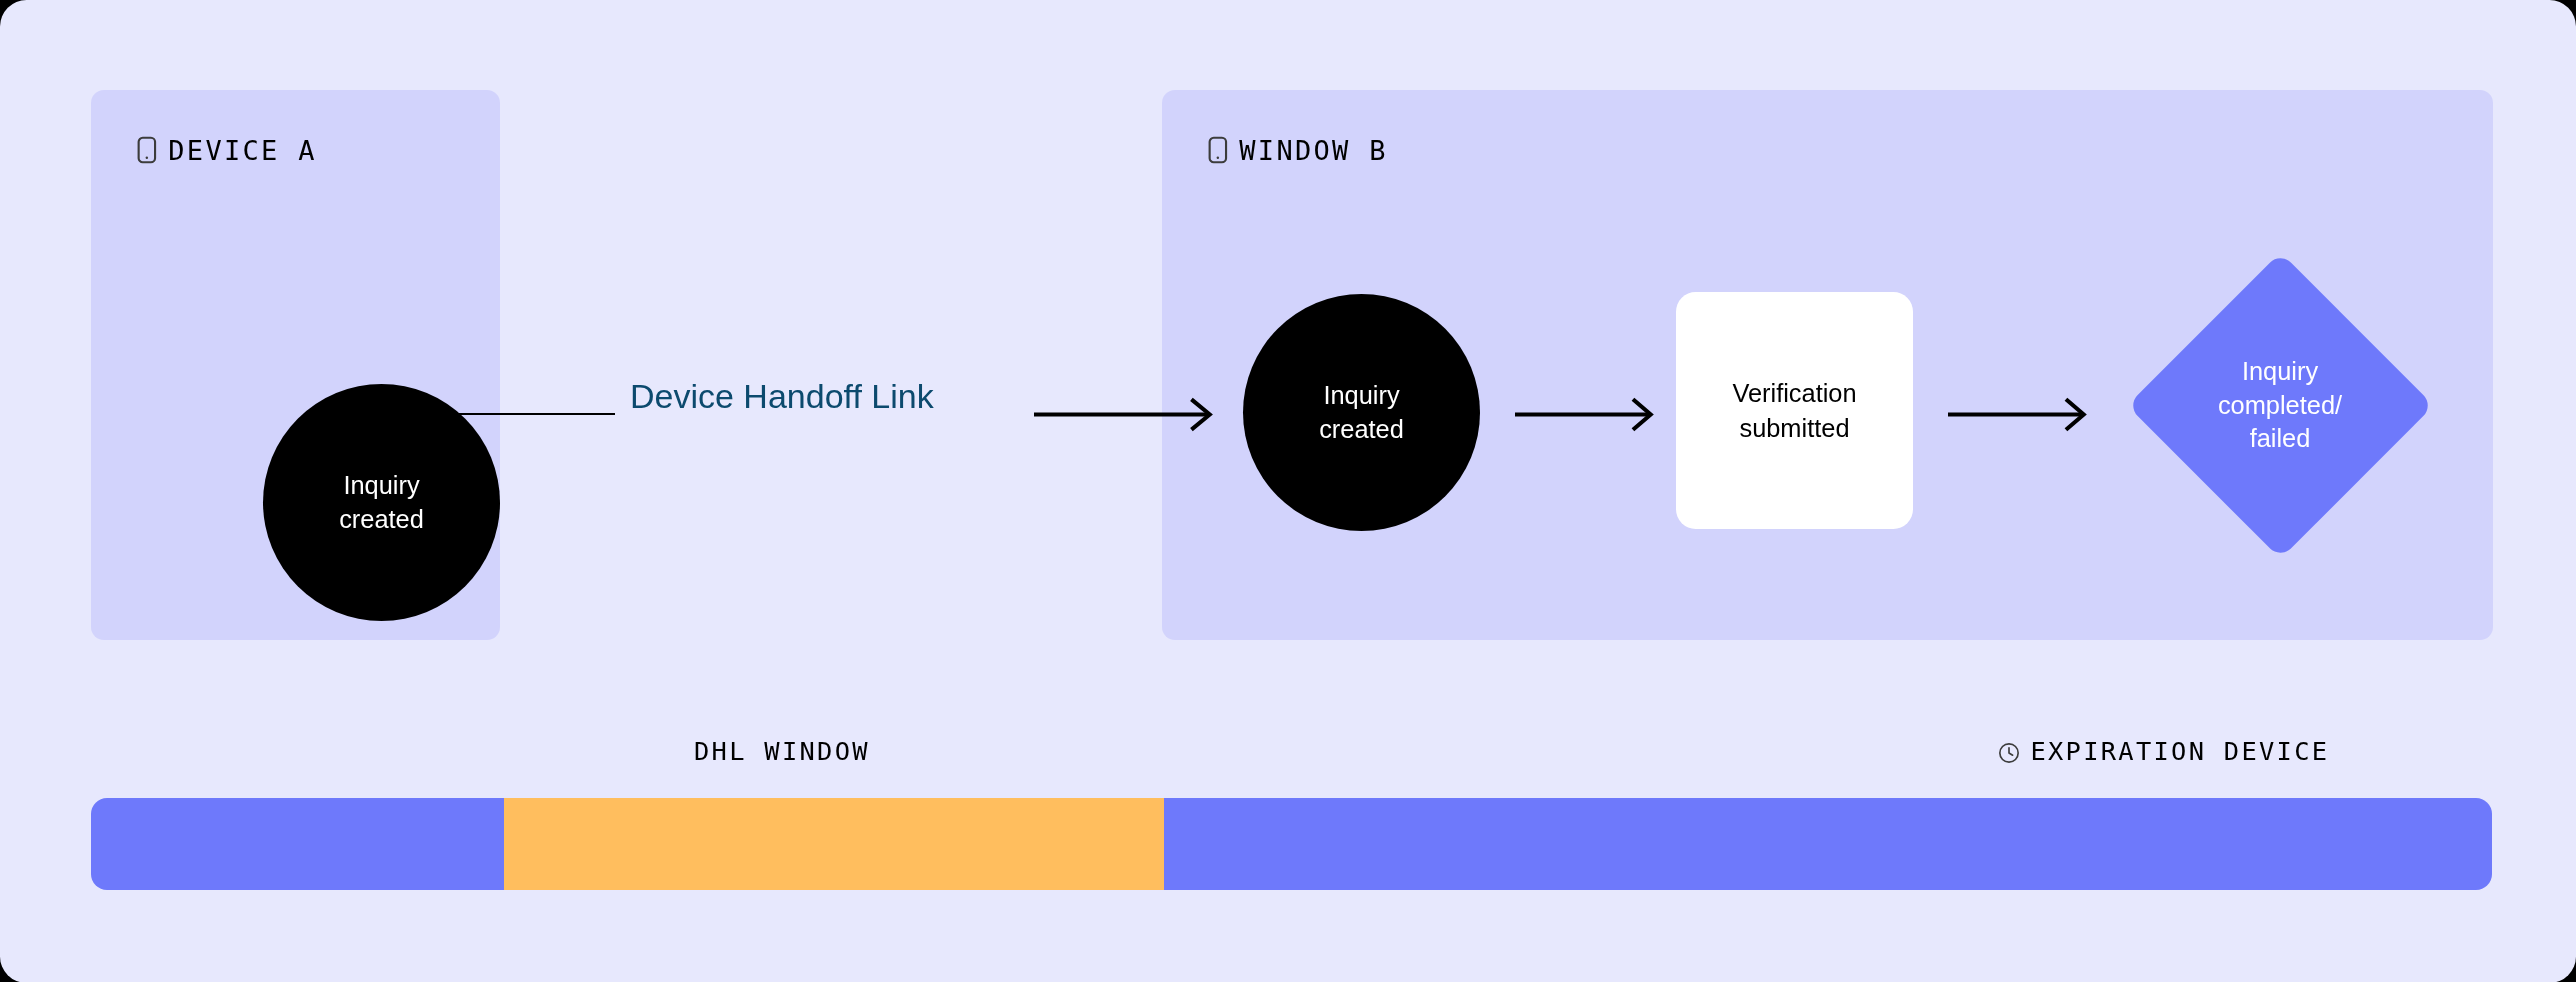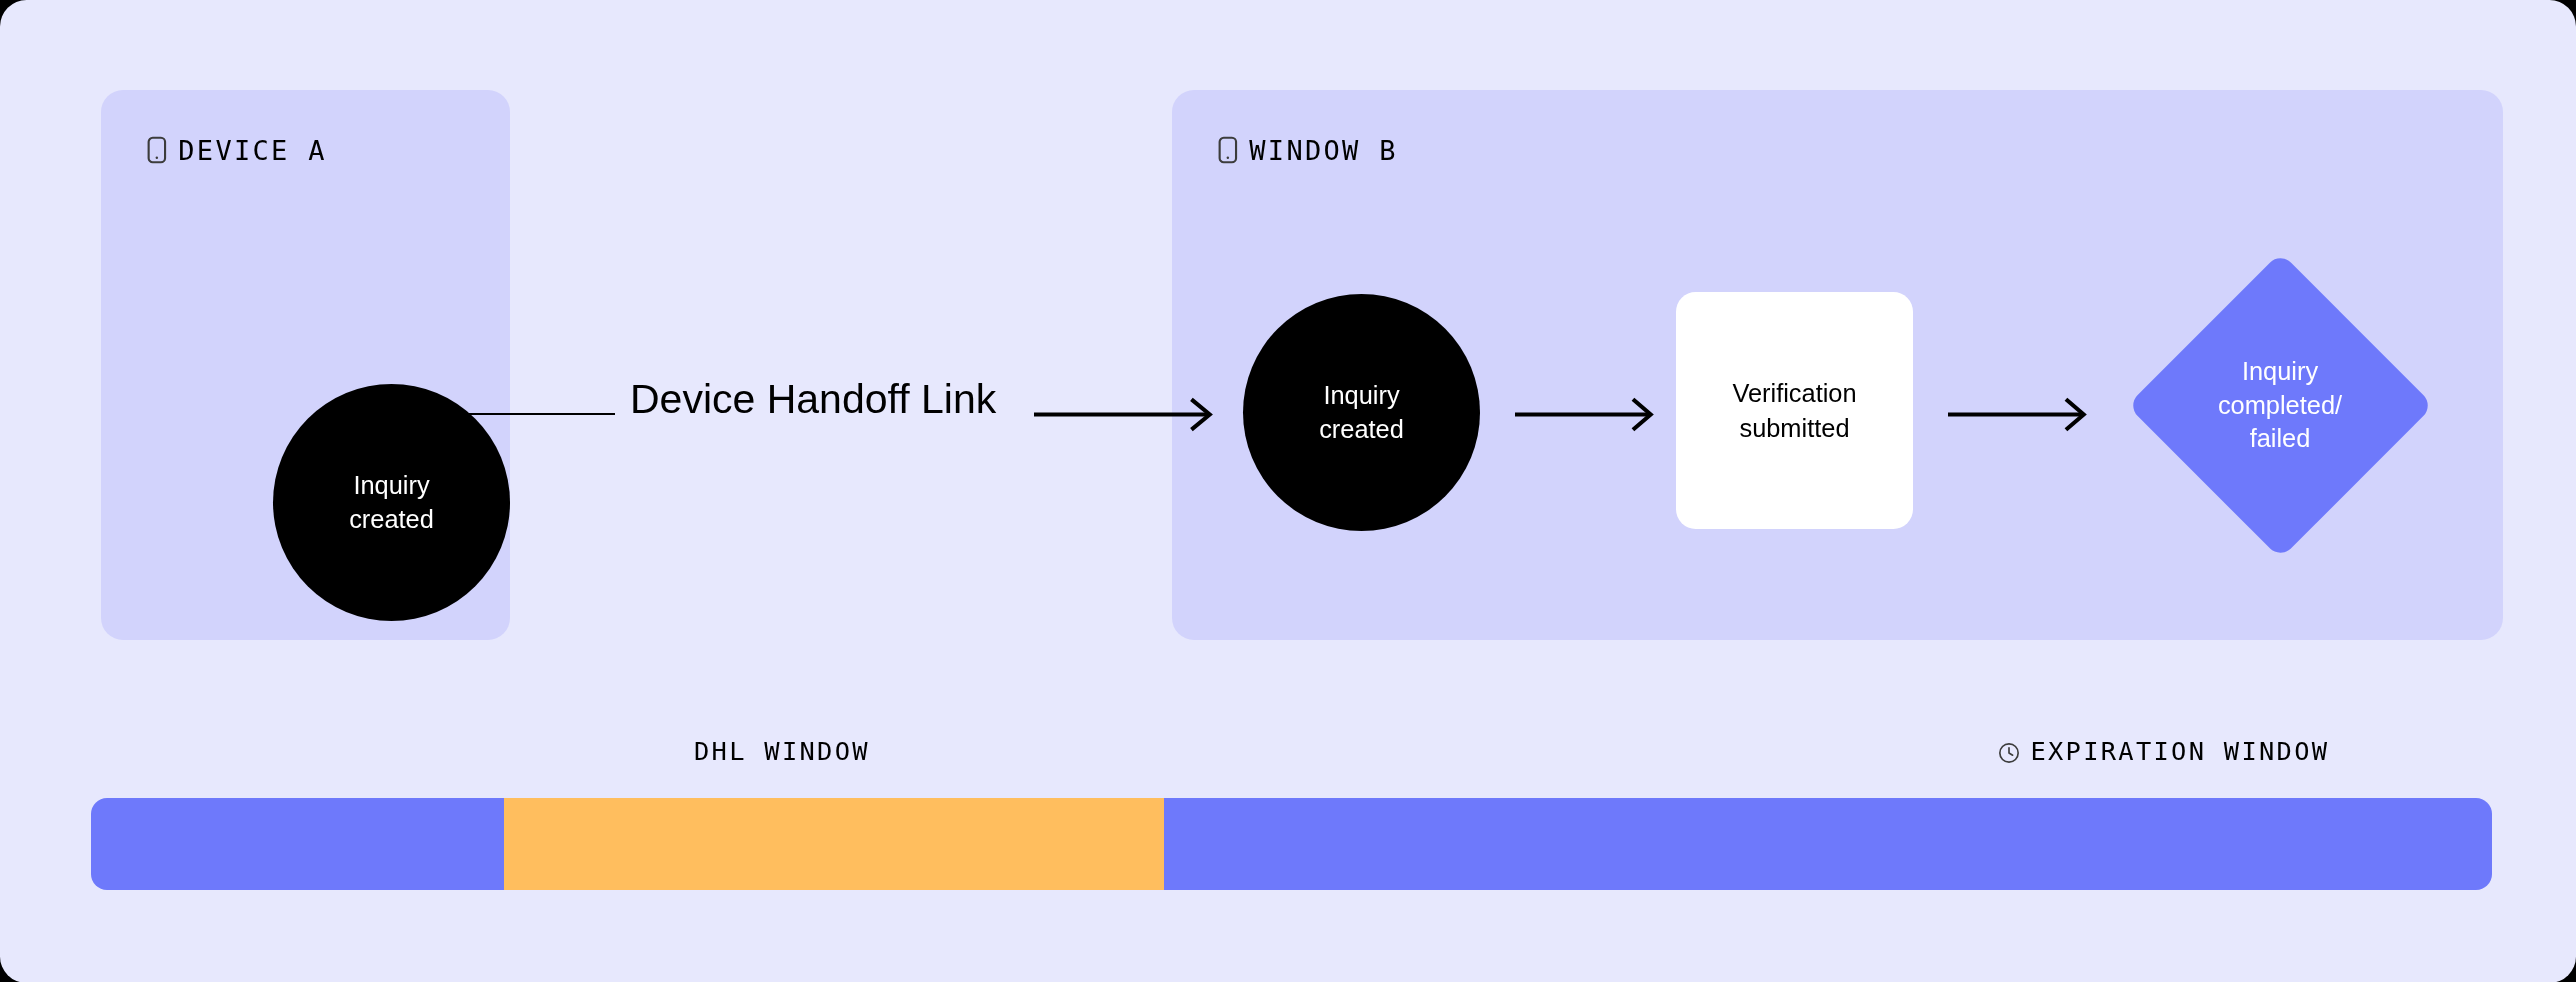--- a/index.html
+++ b/index.html
@@ -21,22 +21,21 @@
     background: #E7E8FD;
     border-radius: 26.6px;
     overflow: hidden;
     box-sizing: border-box;
   }
 
   
   .device-panel {
     position: absolute;
     background: #D2D3FC;
-    border-radius: 22px;
-    margin-left: 10px;
+    border-radius: 13px;
   }
   #device-a-panel { left: 91px;  top: 90px; width: 409px;  height: 550px; }
   #device-b-panel { left: 1162px; top: 90px; width: 1331px; height: 550px; }
 
   .panel-header {
     position: absolute;
     left: 46px;
     top: 46px;
     display: flex;
     align-items: center;
@@ -130,22 +129,22 @@
   .thin-line {
     position: absolute;
     background: #000000;
   }
   #dhl-thin-line { left: 442px; top: 413px; width: 173px; height: 2.3px; }
 
   #dhl-label {
     position: absolute;
     left: 630px;
     top: 379px;
-    font-size: 41px;
-    color: #000000;
+    font-size: 34px;
+    color: #0c4a6e;
     white-space: nowrap;
     line-height: 1;
   }
 
   .arrow {
     position: absolute;
     height: 35px;
   }
   .arrow svg { display: block; overflow: visible; }
   #arrow-handoff     { left: 1034px; top: 397px; width: 185px; }
@@ -256,21 +255,21 @@
 
   <div id="timeline-labels">
     <div class="timeline-label" id="label-dhl-window">
       <span>DHL WINDOW</span>
     </div>
     <div class="timeline-label" id="label-expiration-window">
       <svg class="clock-icon" viewBox="0 0 24 24">
         <circle cx="12" cy="12" r="10" fill="none" stroke="#3C3C3C" stroke-width="1.8"></circle>
         <polyline points="12,6.4 12,12 16,14.4" fill="none" stroke="#3C3C3C" stroke-width="1.8" stroke-linecap="round" stroke-linejoin="round"></polyline>
       </svg>
-      <span>EXPIRATION WINDOW</span>
+      <span>EXPIRATION DEVICE</span>
     </div>
   </div>
 
   <div id="timeline-bar">
     <div class="timeline-segment" style="width: 17.2%; background: rgb(110, 121, 251);"></div>
     <div class="timeline-segment" style="width: 27.5%; background: rgb(255, 190, 94);"></div>
     <div class="timeline-segment" style="width: 55.3%; background: rgb(110, 121, 251);"></div>
   </div>
 
 </div>

